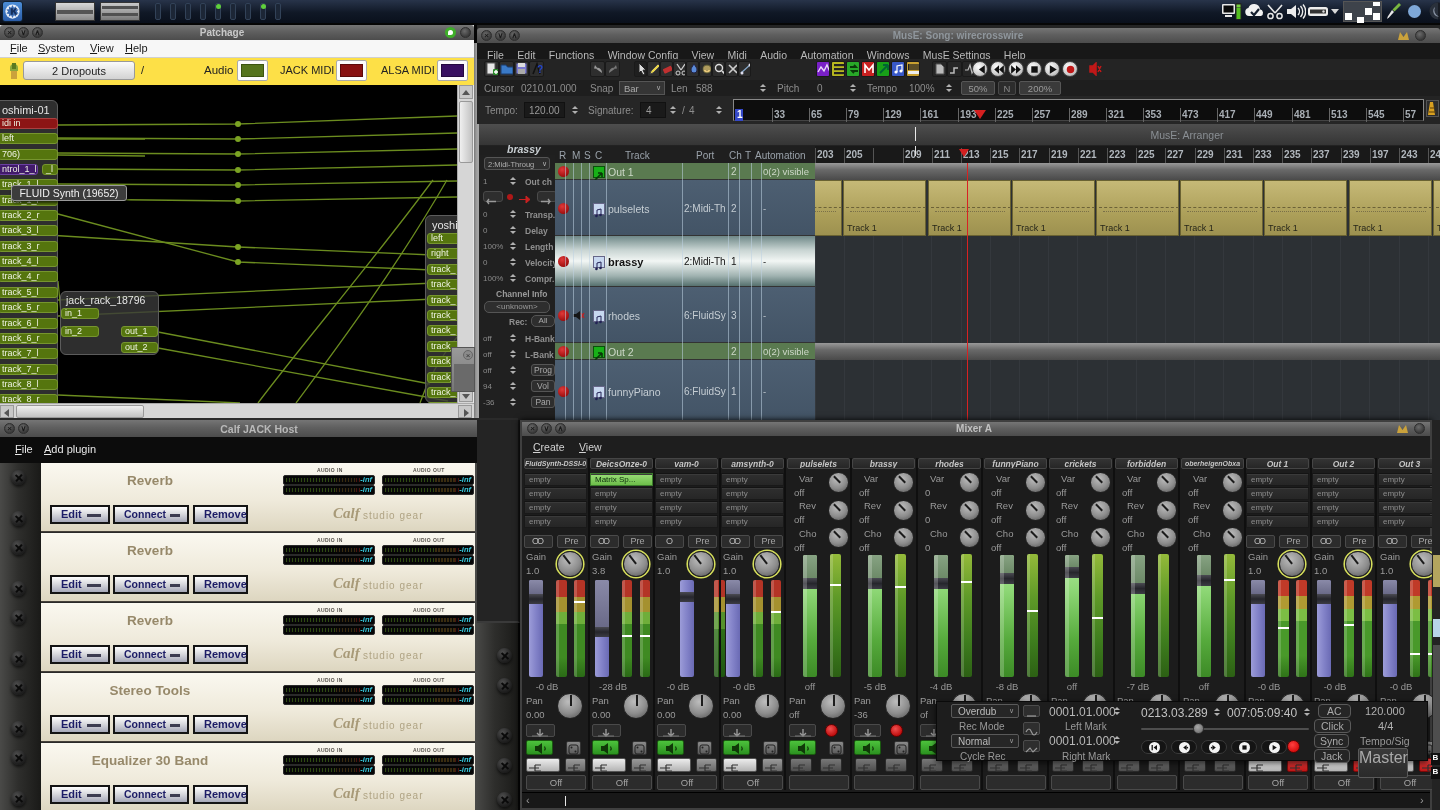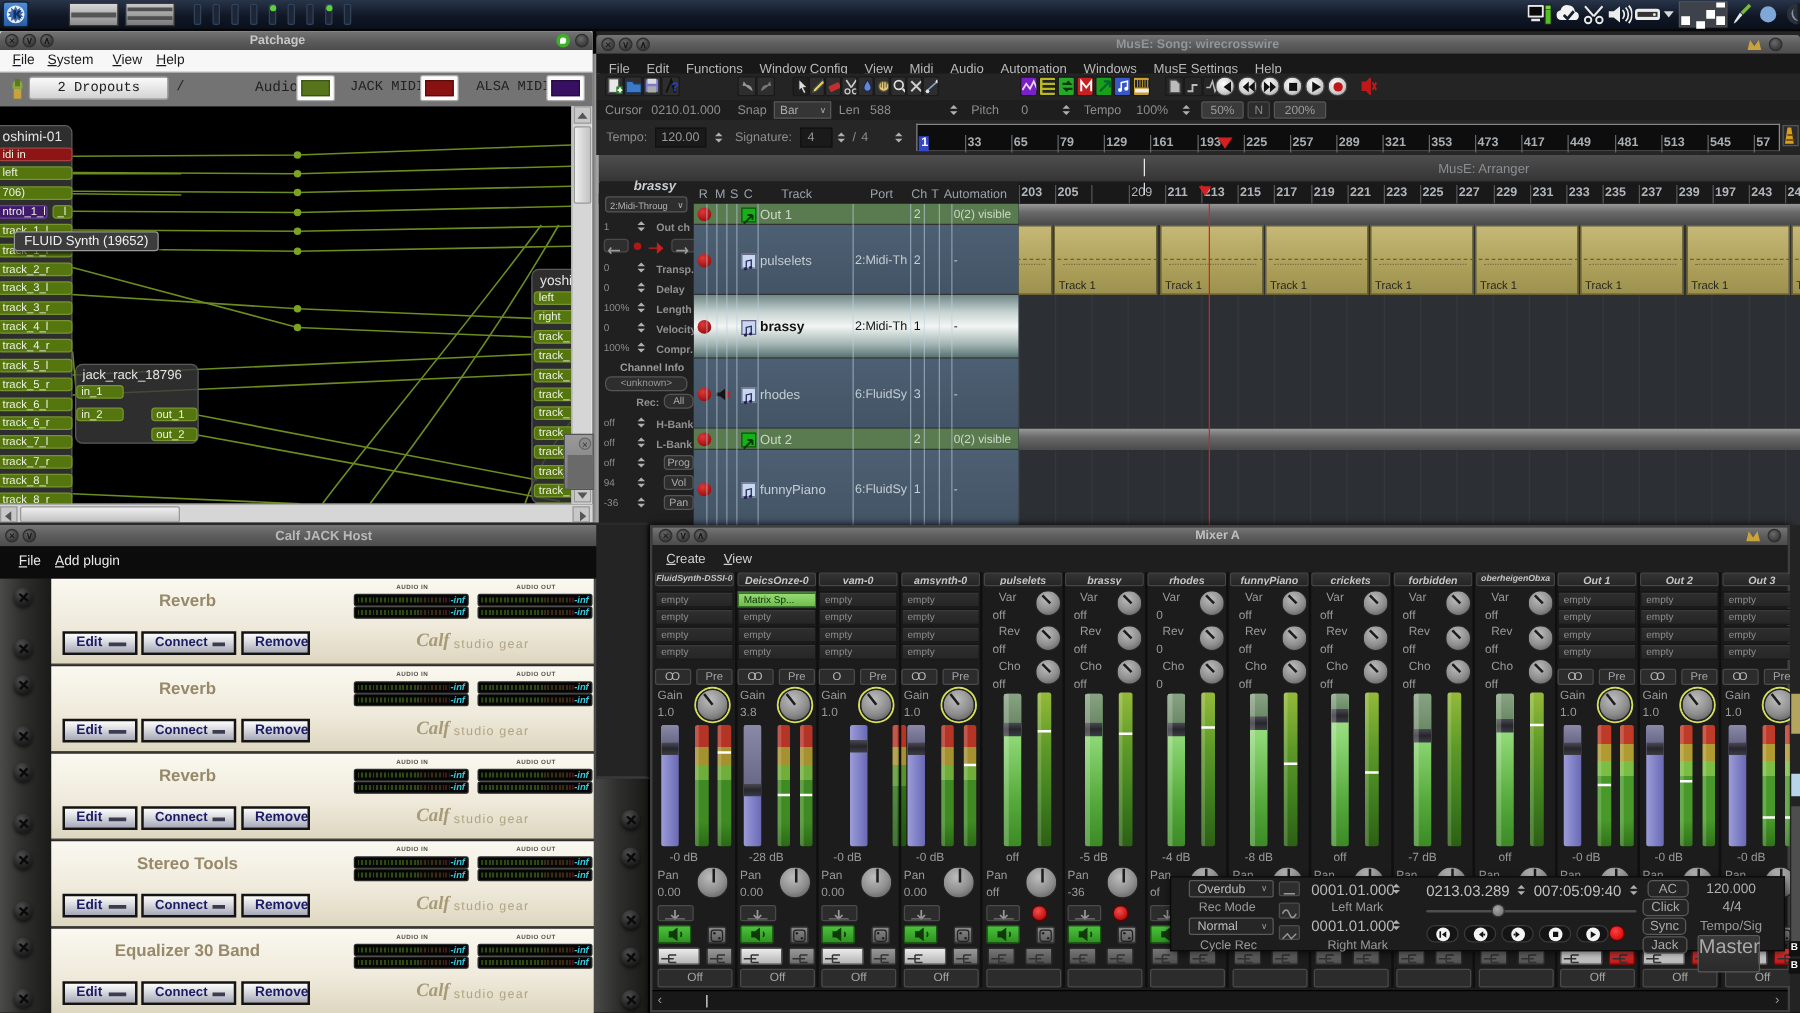--- a/index.html
+++ b/index.html
@@ -420,21 +420,21 @@
 </div>
 
 <div class="abs" style="left:815px;top:146px;width:625px;height:17px;background:#191919;overflow:hidden;">
  <div class="abs" style="left:0px;top:2px;width:1px;height:15px;background:#555;"></div>
     <span class="abs" style="left:2px;top:3px;color:#b0b6bc;font-size:10px;font-weight:bold;">203</span>
     <div class="abs" style="left:29px;top:2px;width:1px;height:15px;background:#555;"></div>
     <span class="abs" style="left:31px;top:3px;color:#b0b6bc;font-size:10px;font-weight:bold;">205</span>
     <div class="abs" style="left:58px;top:2px;width:1px;height:15px;background:#555;"></div>
     <span class="abs" style="left:60px;top:19px;color:#b0b6bc;font-size:10px;font-weight:bold;margin-top:23px;">207</span>
     <div class="abs" style="left:88px;top:2px;width:1px;height:15px;background:#555;"></div>
-    <span class="abs" style="left:90px;top:3px;color:#b0b6bc;font-size:10px;font-weight:normal;">209</span>
+    <span class="abs" style="left:90px;top:3px;color:#b0b6bc;font-size:10px;font-weight:bold;">209</span>
     <div class="abs" style="left:117px;top:2px;width:1px;height:15px;background:#555;"></div>
     <span class="abs" style="left:119px;top:3px;color:#b0b6bc;font-size:10px;font-weight:bold;">211</span>
     <div class="abs" style="left:146px;top:2px;width:1px;height:15px;background:#555;"></div>
     <span class="abs" style="left:148px;top:3px;color:#b0b6bc;font-size:10px;font-weight:bold;">213</span>
     <div class="abs" style="left:175px;top:2px;width:1px;height:15px;background:#555;"></div>
     <span class="abs" style="left:177px;top:3px;color:#b0b6bc;font-size:10px;font-weight:bold;">215</span>
     <div class="abs" style="left:204px;top:2px;width:1px;height:15px;background:#555;"></div>
     <span class="abs" style="left:206px;top:3px;color:#b0b6bc;font-size:10px;font-weight:bold;">217</span>
     <div class="abs" style="left:234px;top:2px;width:1px;height:15px;background:#555;"></div>
     <span class="abs" style="left:236px;top:3px;color:#b0b6bc;font-size:10px;font-weight:bold;">219</span>
@@ -683,21 +683,21 @@
         <path d="M4 6.5a2.5 2.5 0 1 1 2.5 2.5H4z" fill="#fff"></path>
       </svg>
   <div class="tbtn" style="left:460px;top:2px;"></div>
  </div>
  <div class="abs" style="left:0;top:15px;width:474px;height:18px;background:#f7f7f7;border-bottom:1px solid #d0d0d0;color:#1a1a1a;font-size:11px;">
   <span class="abs" style="left:10px;top:2px;"><u>F</u>ile</span>
   <span class="abs" style="left:38px;top:2px;"><u>S</u>ystem</span>
   <span class="abs" style="left:90px;top:2px;"><u>V</u>iew</span>
   <span class="abs" style="left:125px;top:2px;"><u>H</u>elp</span>
  </div>
- <div class="abs" style="left:0;top:33px;width:474px;height:27px;background:#737373;font-family:Liberation Mono, monospace;">
+ <div class="abs" style="left:0;top:33px;width:474px;height:27px;background:#fde047;">
   <svg class="abs" style="left:6px;top:4px" width="16" height="18" viewBox="0 0 16 18">
         <rect x="5" y="9" width="6" height="8" fill="#caa23c"></rect>
         <path d="M4 9h8V6a4 4 0 0 0-8 0z" fill="#8aa83c"></path>
         <rect x="6" y="1" width="4" height="6" fill="#5a7a20"></rect>
       </svg>
   <div class="abs" style="left:23px;top:3px;width:112px;height:19px;background:linear-gradient(#fbfbfb,#d2d2d2);border:1px solid #999;border-radius:3px;color:#222;font-size:11px;text-align:center;padding-top:3px;">2 Dropouts</div>
   <span class="abs" style="left:141px;top:6px;color:#222;font-size:11px;">/</span>
   <span class="abs" style="left:204px;top:6px;color:#222;font-size:11.5px;">Audio</span>
   <div class="abs" style="left:237px;top:2px;width:31px;height:21px;background:#fcfcfc;border:1px solid #aaa;border-radius:2px;">
         <div class="abs" style="left:3px;top:3px;width:23px;height:13px;background:#55741c;border:1px solid #3c5410;"></div>

